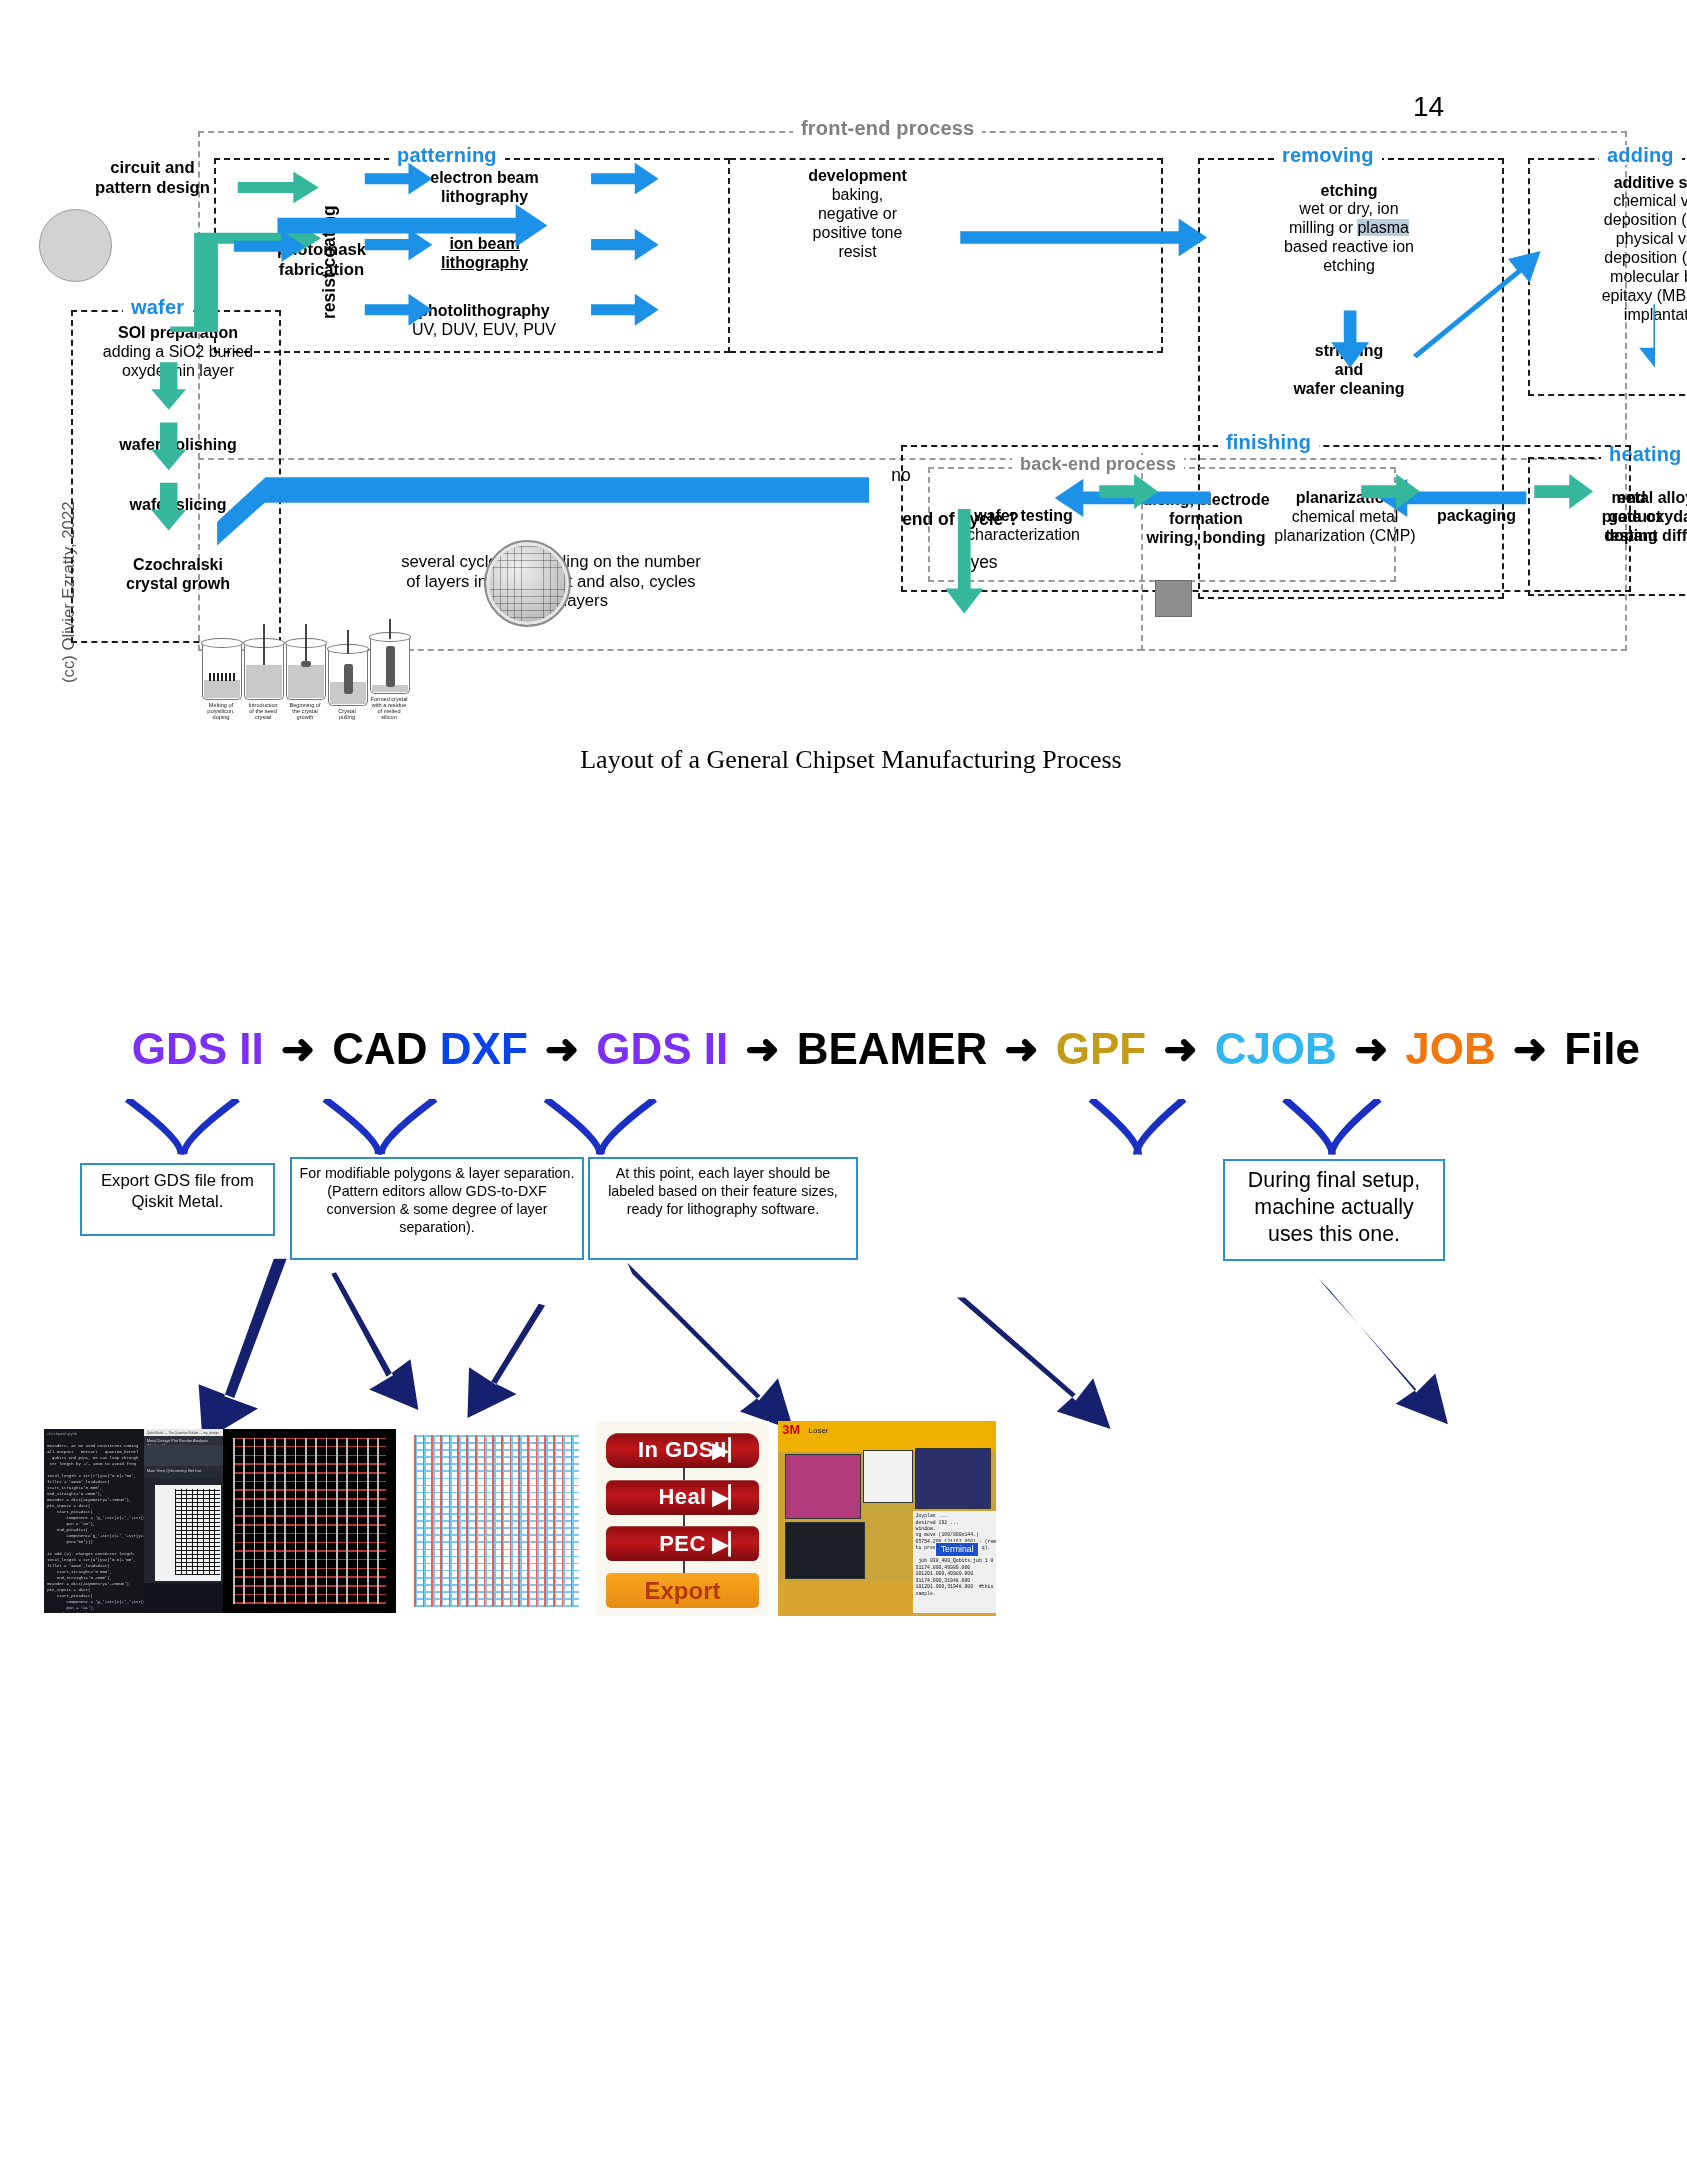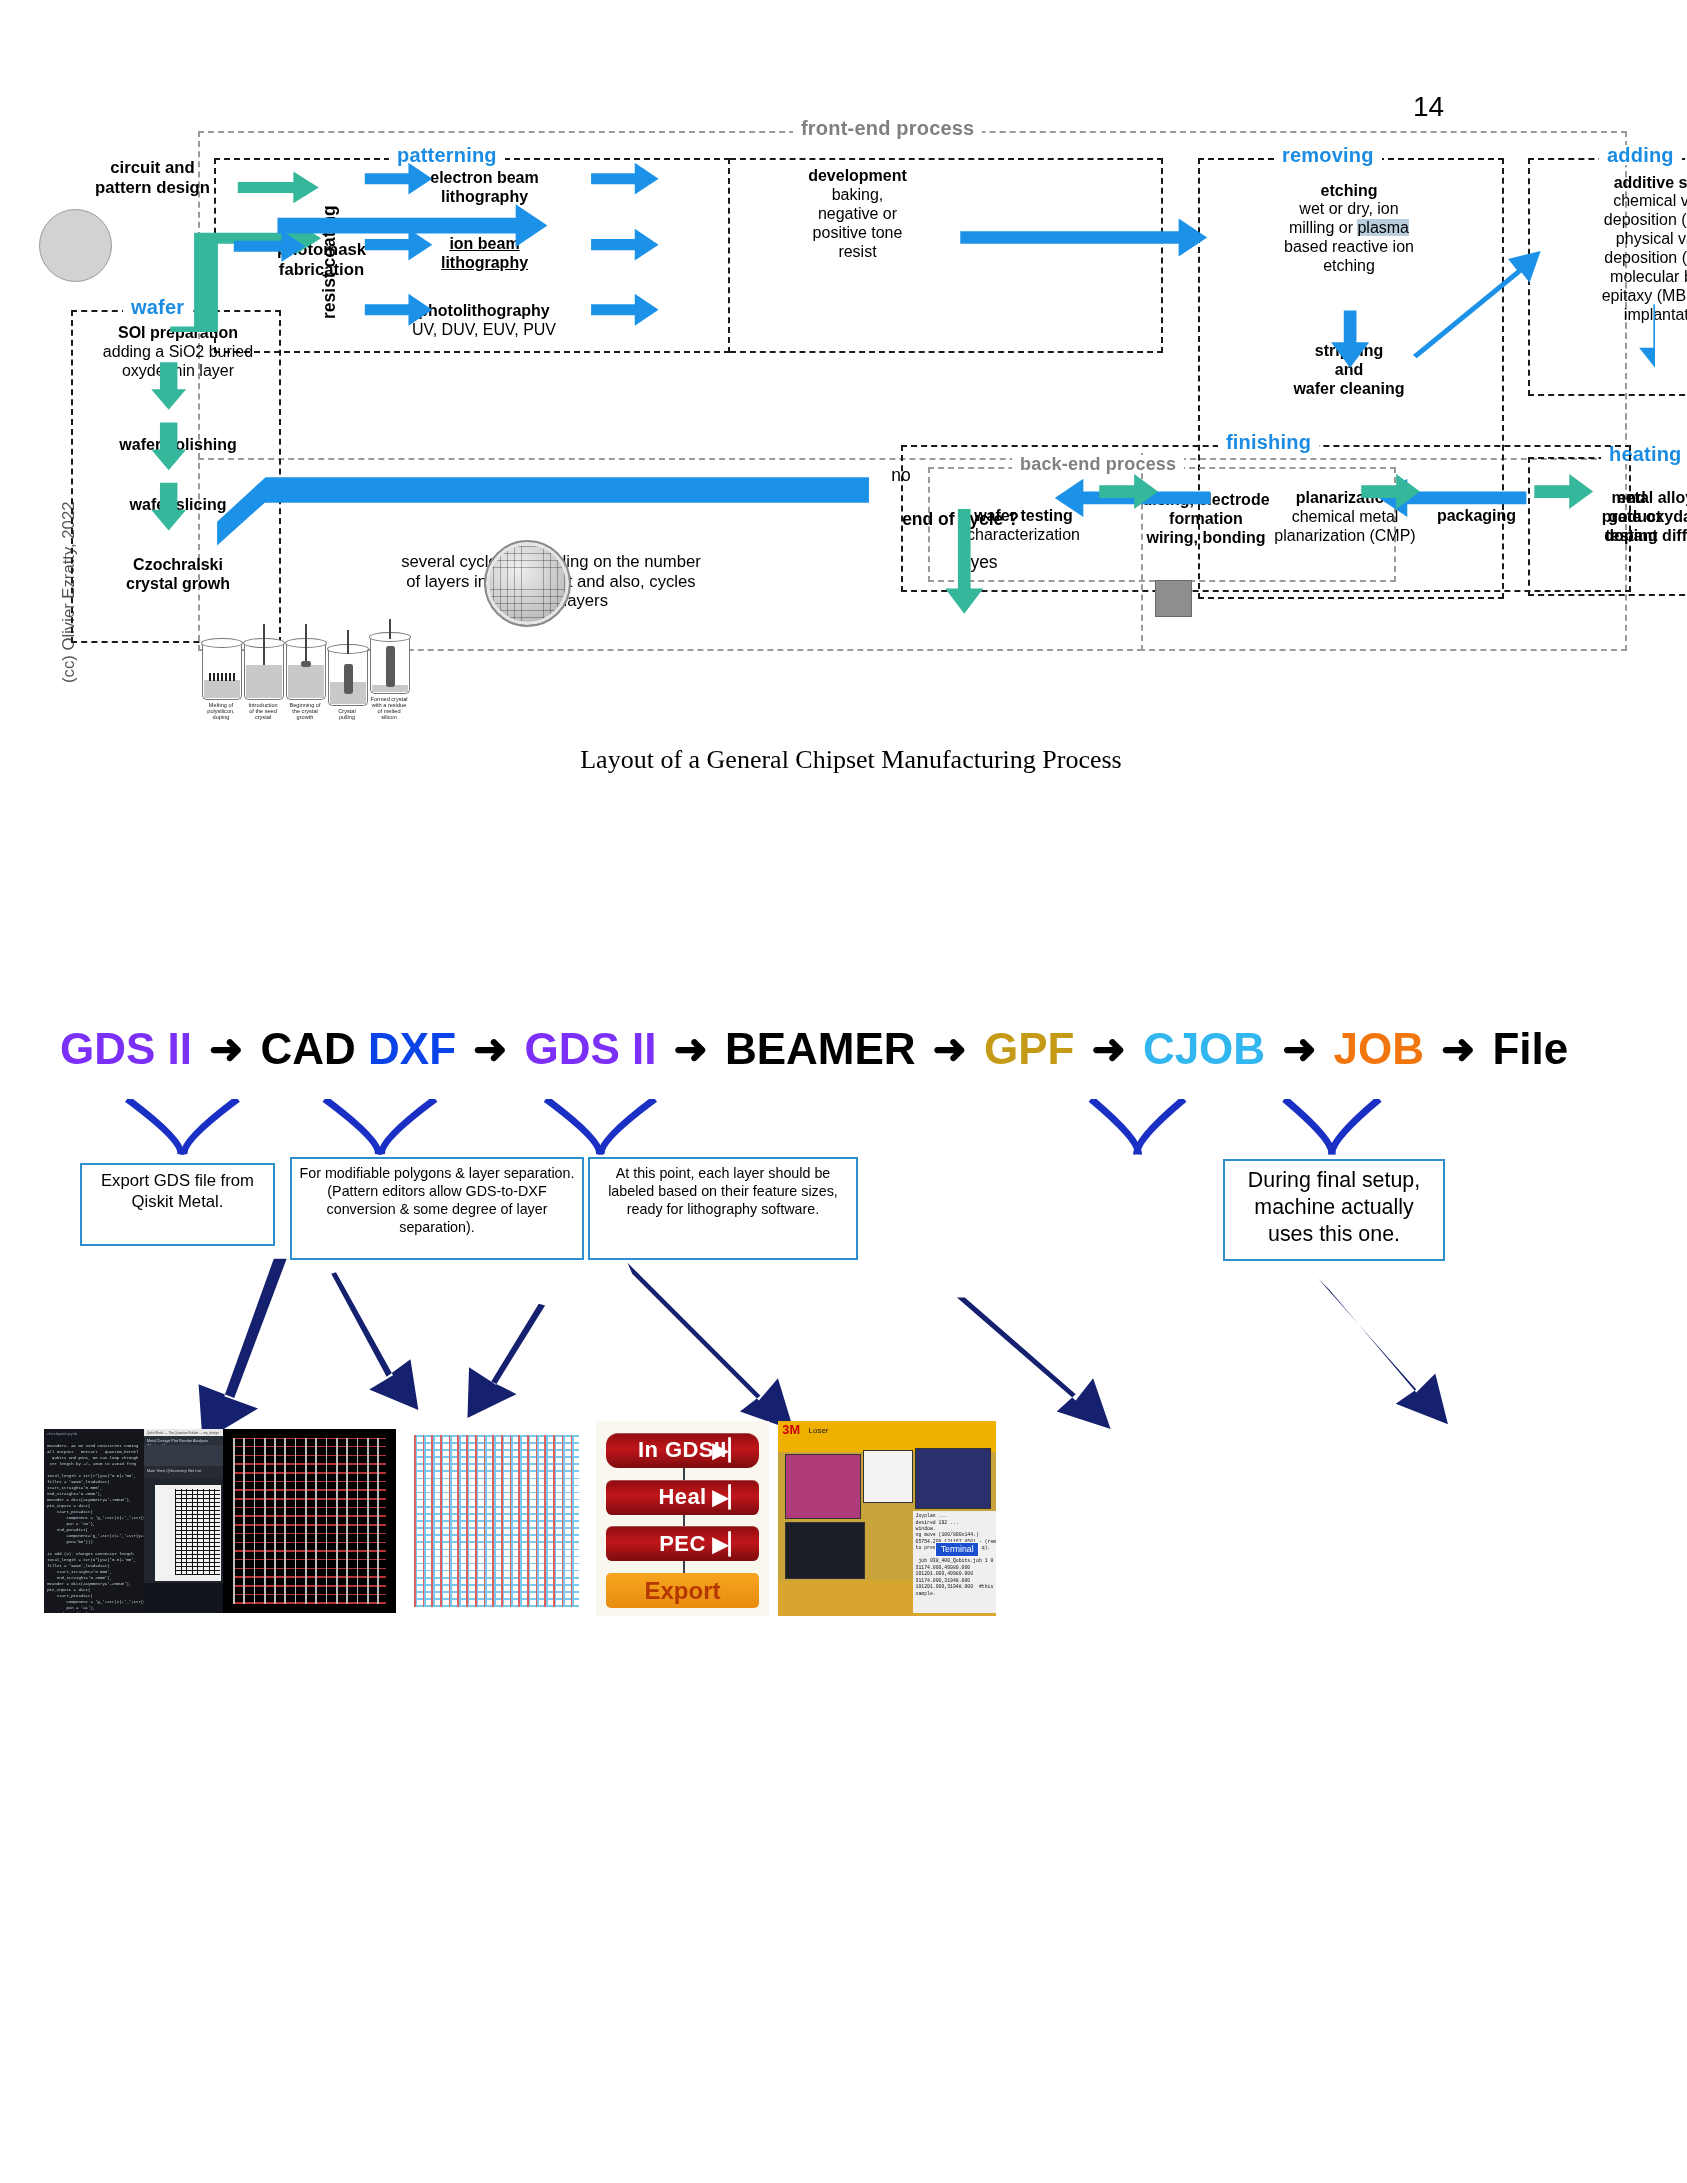--- a/index.html
+++ b/index.html
@@ -39,21 +39,21 @@
       radial-gradient(circle at 38% 32%,#efefef,#bdbdbd 72%,#9d9d9d);
       border:2.4px solid #8c8c8c;box-shadow:inset 0 0 0 3.2px #e6e6e6;}
 
   .graybox{position:absolute;background:#8e8e8e;border:0.8px solid #6a6a6a;}
 
   .cap{position:absolute;width:100%;text-align:center;font-family:"Liberation Serif",serif;font-size:26px;line-height:1.32;}
   .cap i{font-style:italic;}
 
   
   .fig2{position:absolute;left:60px;top:1024px;width:1580px;height:508px;}
-  .flowhdr{position:absolute;left:0;top:0;width:1580px;text-align:left;font-size:44px;font-weight:bold;white-space:nowrap;line-height:1;}
+  .flowhdr{position:absolute;left:0;top:0;width:1580px;text-align:right;font-size:44px;font-weight:bold;white-space:nowrap;line-height:1;}
   .flowhdr span{vertical-align:middle;}
   .ar-k{font-size:41px;font-weight:bold;color:#000;padding:0 4.8px;}
   .nb{position:absolute;box-sizing:border-box;border:2.4px solid #2e8fd0;background:#fff;text-align:center;font-size:16.7px;line-height:1.25;padding:6.4px 4.8px;}
   .nb.small{font-size:14.3px;}
   .nb.big{font-size:21.4px;}
 
   .shot{position:absolute;overflow:hidden;}
 
   
   .s1{background:#1d1f26;}
@@ -336,21 +336,21 @@
 
     <div class="cap" style="left:0;top:552px;width:1552px;">
       <div>Layout of a General Chipset Manufacturing Process</div>
     </div>
   </div>
 
   <div class="fig2">
 
     <div class="flowhdr" id="flowhdr"><span style="color: rgb(123, 47, 247);">GDS II</span> <span class="ar-k">➜</span> <span style="color: rgb(0, 0, 0);">CAD</span> <span style="color: rgb(10, 68, 232);">DXF</span> <span class="ar-k">➜</span> <span style="color: rgb(123, 47, 247);">GDS II</span> <span class="ar-k">➜</span> <span style="color: rgb(0, 0, 0);">BEAMER</span> <span class="ar-k">➜</span> <span style="color: rgb(197, 154, 22);">GPF</span> <span class="ar-k">➜</span> <span style="color: rgb(49, 182, 240);">CJOB</span> <span class="ar-k">➜</span> <span style="color: rgb(242, 118, 14);">JOB</span> <span class="ar-k">➜</span> <span style="color: rgb(0, 0, 0);">File</span> </div>
 
-    <div class="nb" style="left:20px;top:139px;width:195px;height:83px;">Export GDS file from Qiskit Metal.</div>
+    <div class="nb" style="left:20px;top:139px;width:195px;height:73px;">Export GDS file from Qiskit Metal.</div>
     <div class="nb small" style="left:230px;top:133px;width:294px;height:103px;">For modifiable polygons &amp; layer separation. (Pattern editors allow GDS-to-DXF conversion &amp; some degree of layer separation).</div>
     <div class="nb small" style="left:528px;top:133px;width:270px;height:103px;">At this point, each layer should be labeled based on their feature sizes, ready for lithography software.</div>
     <div class="nb big" style="left:1163px;top:135px;width:222px;height:102px;">During final setup, machine actually uses this one.</div>
 
     <svg class="ar" style="left:0;top:75px;width:1580px;height:79px;" viewBox="0 0 1990 100">
       <g stroke="#1a2fc4" stroke-width="9" fill="none">
         <path d="M80,0 q70,52 68,70"></path>
           <path d="M220,0 q-70,52 -68,70"></path>
         <path d="M330,0 q70,52 68,70"></path>
           <path d="M470,0 q-70,52 -68,70"></path>

